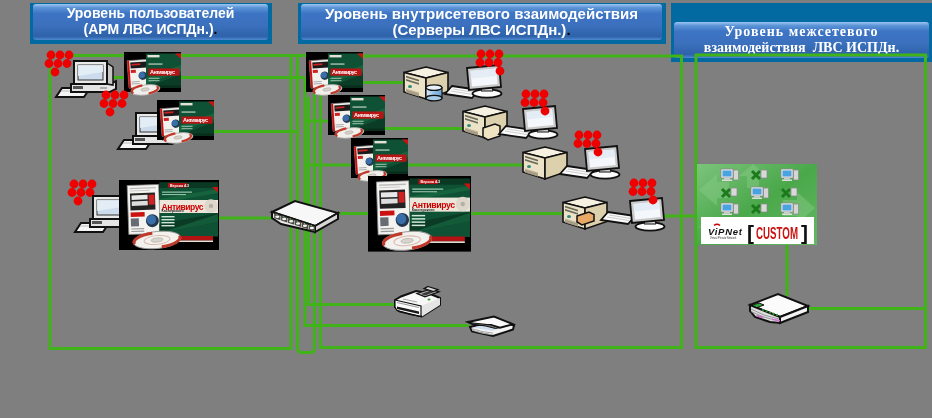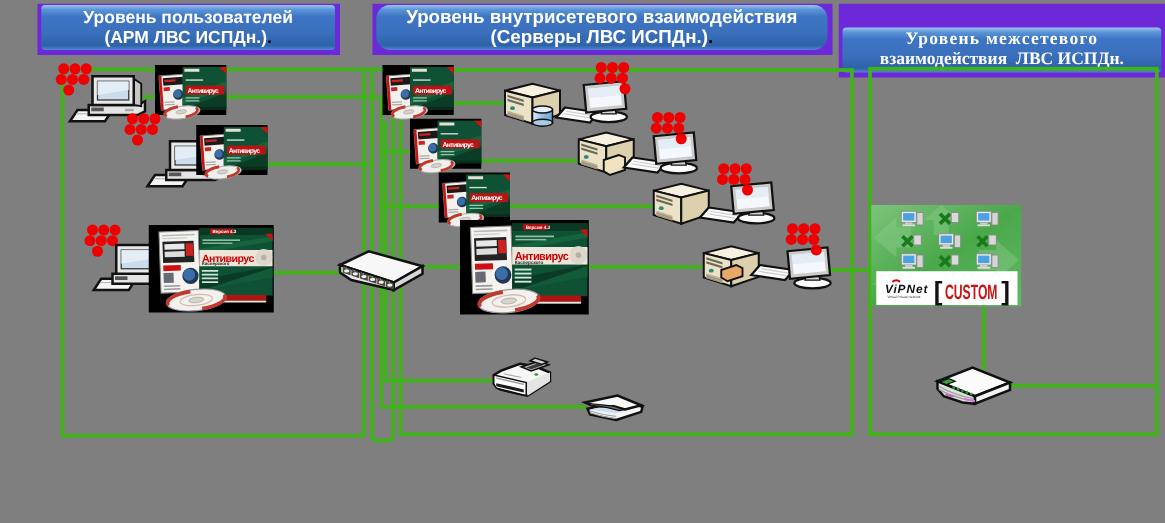--- a/index.html
+++ b/index.html
@@ -1,20 +1,20 @@
 <!DOCTYPE html>
 <html><head>
 <meta charset="utf-8">
 <style>
   html,body{margin:0;padding:0;}
   body{width:932px;height:418px;background:#7f7f7f;overflow:hidden;position:relative;
        font-family:"Liberation Sans",sans-serif;}
-  .bar{position:absolute;background:#6d28d9;padding:1px 4px 4px 3px;}
+  .bar{position:absolute;background:#0369a1;padding:1px 4px 4px 3px;}
   #b1 .in{font-size:14px;}
-  #b2 .in{font-size:15px;border-radius:11px;}
+  #b2 .in{font-size:15px;}
   .bar .in{
     border-radius:3px;
     background:linear-gradient(180deg,#9dc6f0 0%,#5c95d8 10%,#3d74c4 26%,#3b70bd 60%,#2e62a9 90%,#4d89d2 100%);
     color:#fff;font-weight:bold;text-align:center;font-size:13px;line-height:15.5px;
     padding:2px 0 3px 0;
   }
   .bar .dot{color:#000;}
   #b3 .in{font-family:"Liberation Serif",serif;font-size:14px;margin-top:18px;}
   svg{position:absolute;left:0;top:0;}
 </style>

